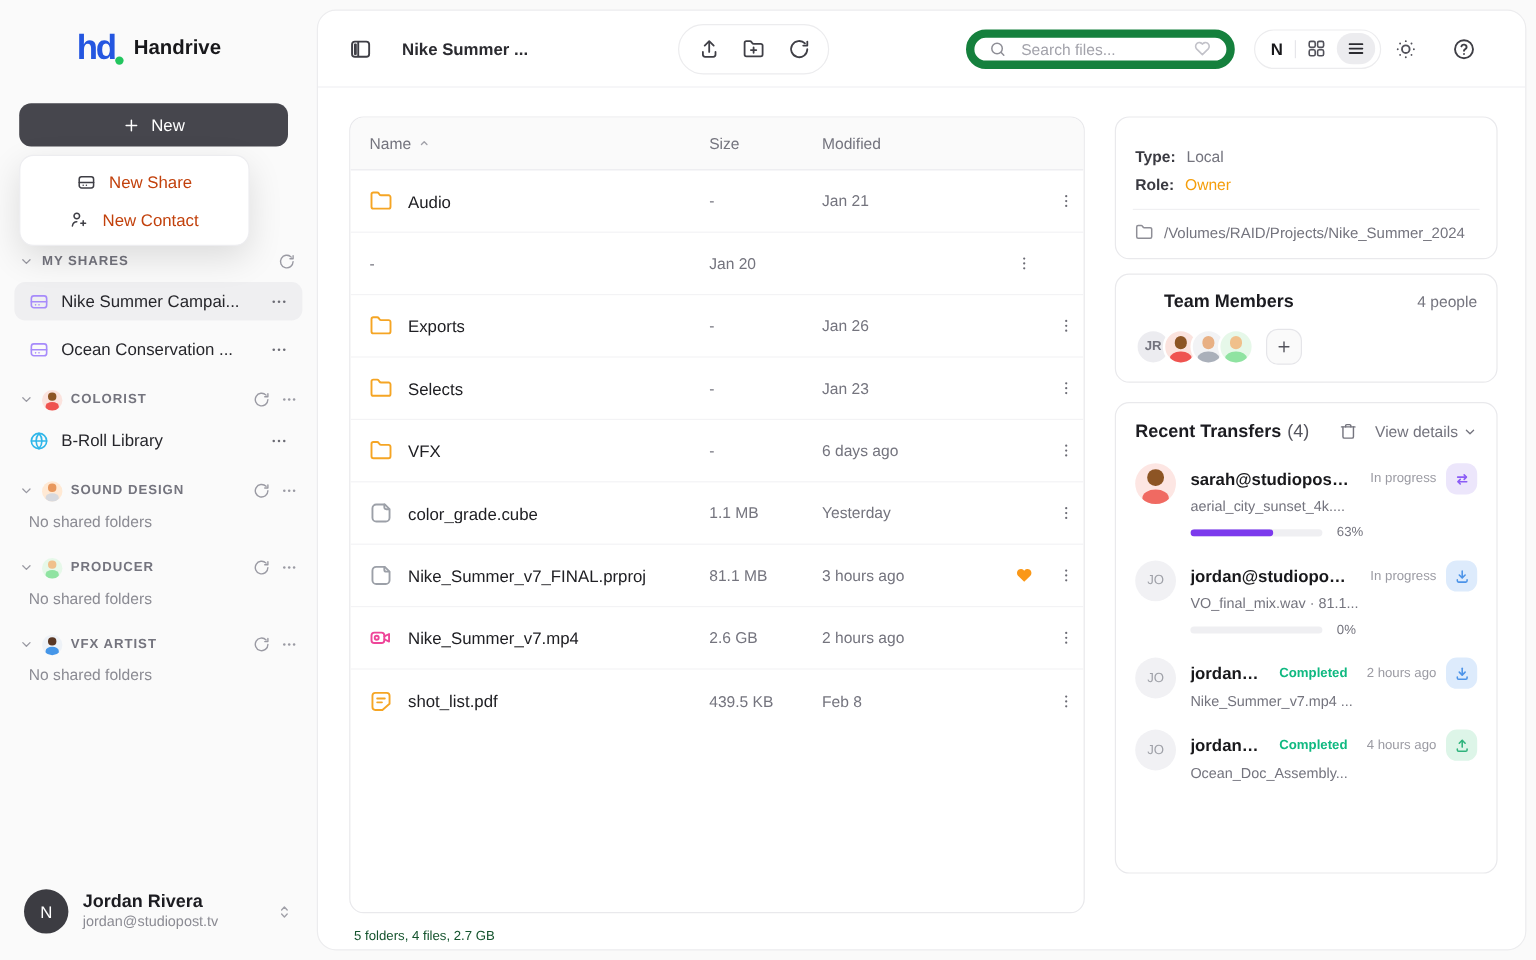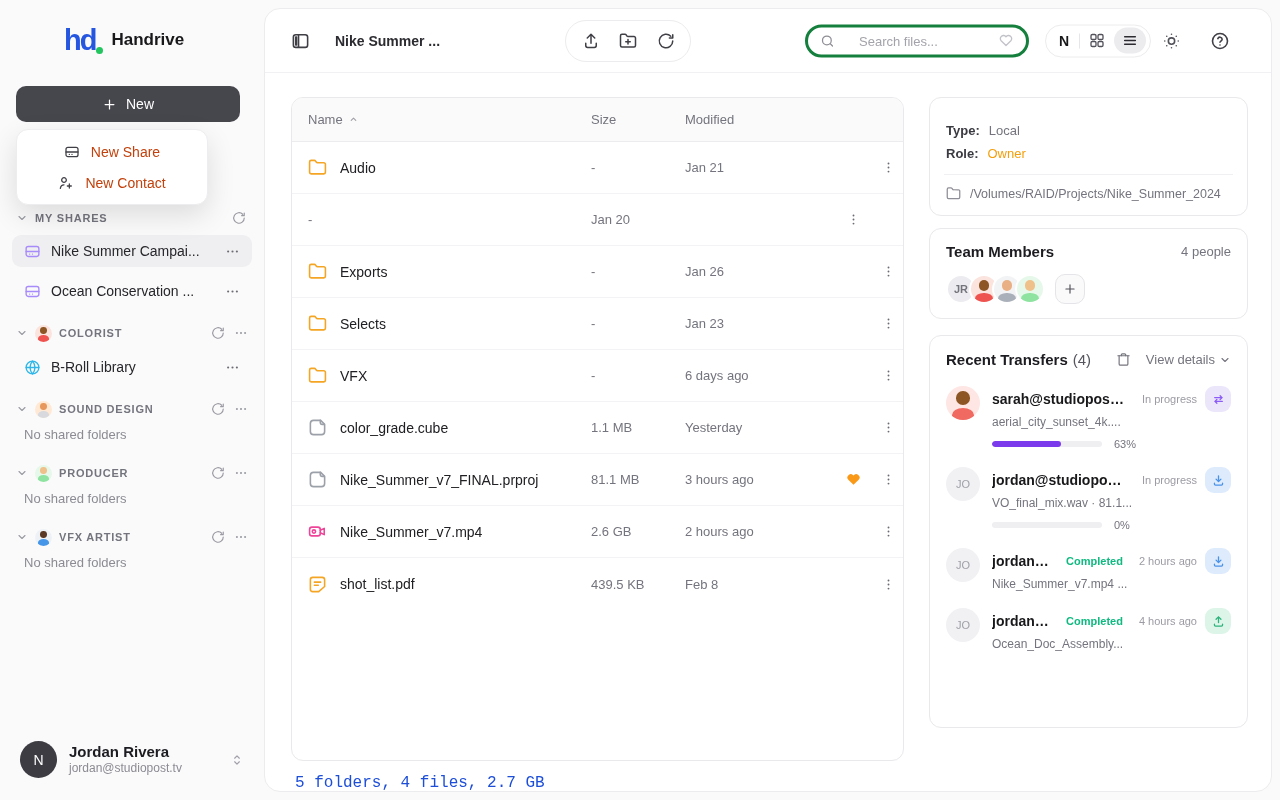--- a/index.html
+++ b/index.html
@@ -59,22 +59,22 @@
   .main { position:absolute; left:264px; top:8px; width:1008px; height:784px; background:#fff;
     border:1px solid #ececee; border-radius:16px; }
   .toolbar { position:relative; height:64px; border-bottom:1px solid #f1f1f3; }
   .tb { position:absolute; top:50%; transform:translateY(-50%); }
   .iconbtn { background:none; border:none; cursor:pointer; color:#3f3f46; display:flex; align-items:center;
     justify-content:center; padding:4px; border-radius:8px; font-family:inherit; }
   .tb-toggle { left:22px; }
   .tb-crumb { left:70px; font-size:14px; font-weight:bold; color:#2b2b30; }
   .tb-pills { left:300px; width:126px; height:42px; border:1px solid #ececee; border-radius:21px;
     display:flex; align-items:center; justify-content:space-evenly; background:#fff; }
-  .tb-search { left:540px; width:224px; height:33px; border:3px solid #15803d; border-radius:17px;
-    display:flex; align-items:center; gap:24px; padding:0 12px; background:#fff; }
+  .tb-search { left:540px; width:224px; height:33px; border:7px solid #15803d; border-radius:17px;
+    display:flex; align-items:center; gap:12px; padding:0 12px; background:#fff; }
   .tb-search input { flex:1; border:none; outline:none; font-size:13px; font-family:inherit; color:#18181b;
     background:transparent; min-width:0; }
   .tb-search input::placeholder { color:#a3a3ab; }
   .tb-search .search-ico { color:#8e8e96; }
   .tb-search .heart-ico { color:#c2c2c9; cursor:pointer; }
   .tb-seg { left:780px; width:106px; height:33px; border:1px solid #ececee; border-radius:17px;
     display:flex; align-items:center; padding:0 4px; gap:1px; background:#fff; }
   .seg-n { width:28px; text-align:center; font-size:14px; font-weight:bold; color:#18181b; cursor:pointer; }
   .seg-div { width:1px; height:15px; background:#e6e6ea; }
   .seg-btn { width:32px; height:26px; border-radius:13px; border:none; background:transparent; color:#52525b;
@@ -91,21 +91,21 @@
     padding:0 6px 0 16px; }
   .fhead { height:44px; background:#fafafa; border-bottom:1px solid #ececef; font-size:13px; color:#74747e; }
   .fhead .hname { display:flex; align-items:center; gap:5px; cursor:pointer; }
   .frow { height:52px; border-bottom:1px solid #f3f3f5; cursor:pointer; }
   .frow:last-child { border-bottom:none; }
   .fname { display:flex; align-items:center; gap:13px; font-size:14px; color:#202024; min-width:0; }
   .fname span { overflow:hidden; white-space:nowrap; text-overflow:ellipsis; }
   .fsize, .fmod { font-size:13px; color:#74747e; }
   .fheart { justify-self:center; }
   .fmenu { justify-self:center; color:#6b6b74; }
-  .status-bar { position:absolute; left:30px; top:701px; font-size:16px; color:#1d4ed8;font-family:Liberation Mono, monospace; }
+  .status-bar { position:absolute; left:30px; top:701px; font-size:11px; color:#14532d; }
 
   
   .rcol { position:absolute; left:664px; top:24px; width:319px; }
   .card { border:1px solid #e9e9ec; border-radius:12px; background:#fff; padding:14px 16px; }
   .d-head { display:flex; align-items:center; gap:10px; }
   .d-title { flex:1; font-size:15px; font-weight:bold; color:#1c1c21; }
   .drive-ico { color:#a78bfa; }
   .scan-btn { display:flex; align-items:center; gap:7px; height:30px; padding:0 13px; background:#fff;
     border:1px solid #e5e5e9; border-radius:9px; font-size:13px; font-weight:bold; color:#2b2b30;
     box-shadow:0 1px 2px rgba(0,0,0,.05); cursor:pointer; font-family:inherit; }
@@ -113,21 +113,21 @@
   .d-label { color:#3a3a41; font-weight:bold; }
   .d-val { color:#74747e; }
   .d-val.owner { color:#f59e0b; }
   .d-sep { height:1px; background:#f0f0f2; margin:13px -2px 11px; }
   .d-path { display:flex; align-items:center; gap:9px; font-size:12.5px; color:#74747e; }
   .d-path svg { color:#8e8e96; flex-shrink:0; }
   .d-path span { overflow:hidden; white-space:nowrap; }
 
   .card2 { margin-top:12px; }
   .t-head { display:flex; align-items:center; justify-content:space-between; }
-  .t-title { font-size:15px; font-weight:bold; color:#1c1c21; }
+  .t-title { font-size:15px; font-weight:bold; color:#1c1c21;margin-left:24px; }
   .t-count { font-size:13px; color:#74747e; }
   .avatars { display:flex; align-items:center; margin-top:14px; }
   .av { width:30px; height:30px; border-radius:50%; border:2px solid #fff; margin-right:-7px; }
   .av-init { background:#ececf0; color:#74747e; font-size:11px; font-weight:bold; display:flex;
     align-items:center; justify-content:center; }
   .av-add { width:30px; height:30px; margin-left:17px; border:1px solid #e5e5e9; background:#fafafa;
     border-radius:10px; color:#52525b; display:flex; align-items:center; justify-content:center; cursor:pointer; }
 
   .card3 { margin-top:16px; height:393px; overflow:hidden; }
   .tr-head { display:flex; align-items:center; gap:5px; }

